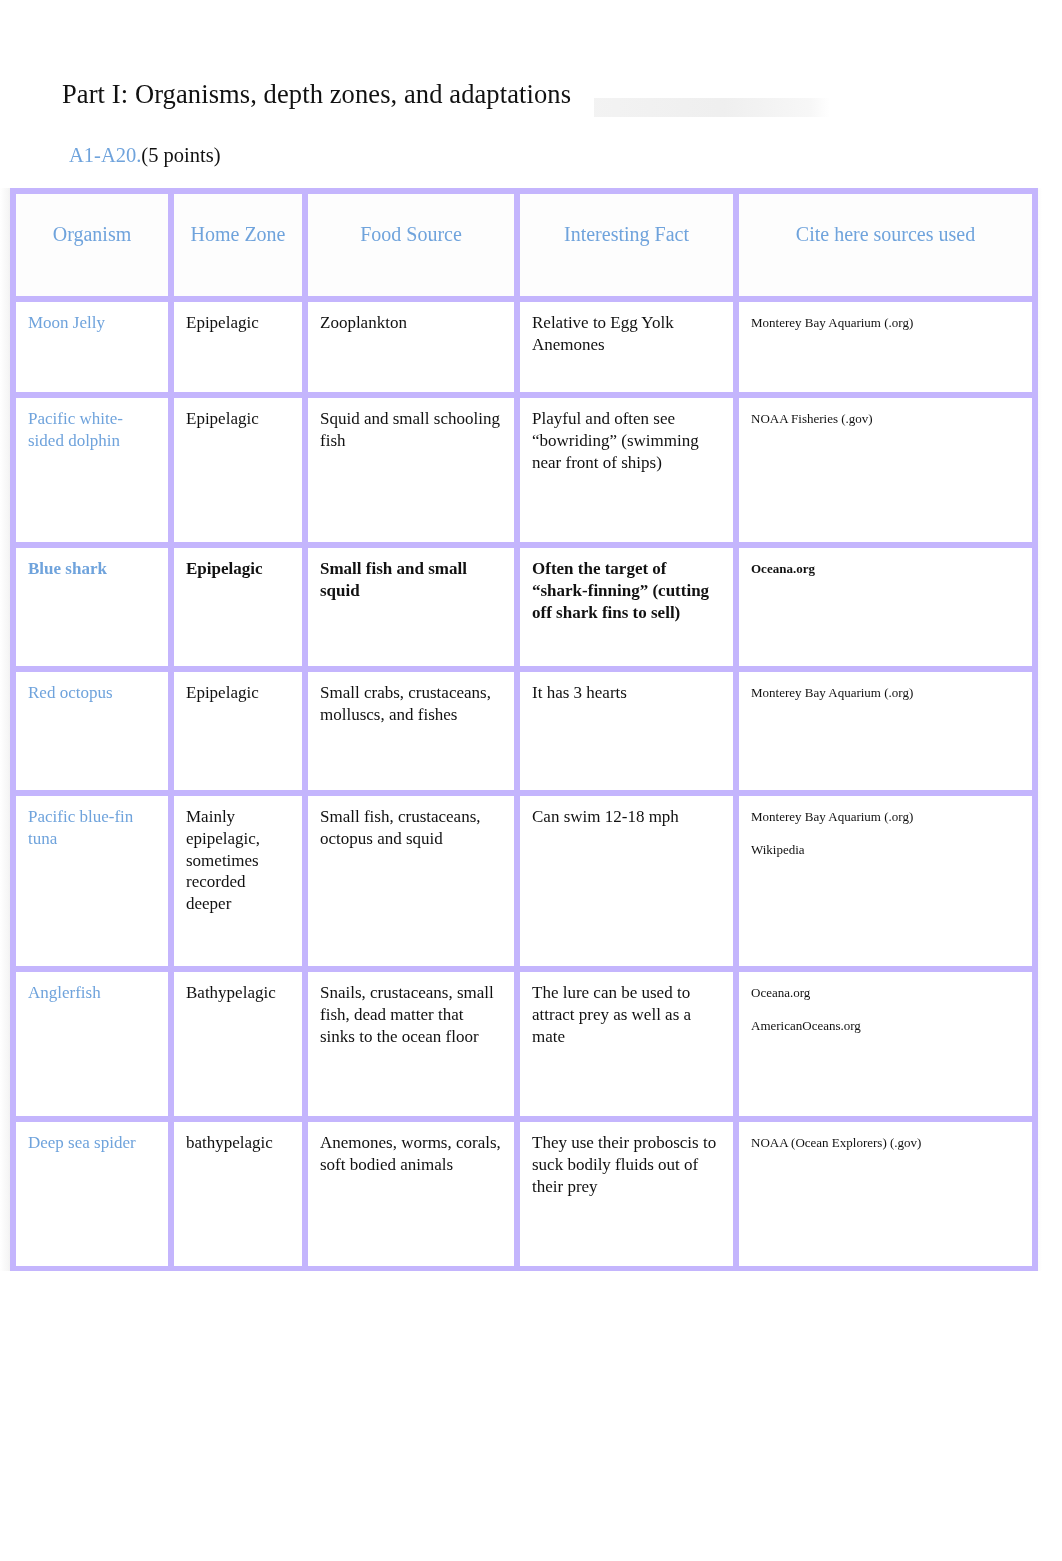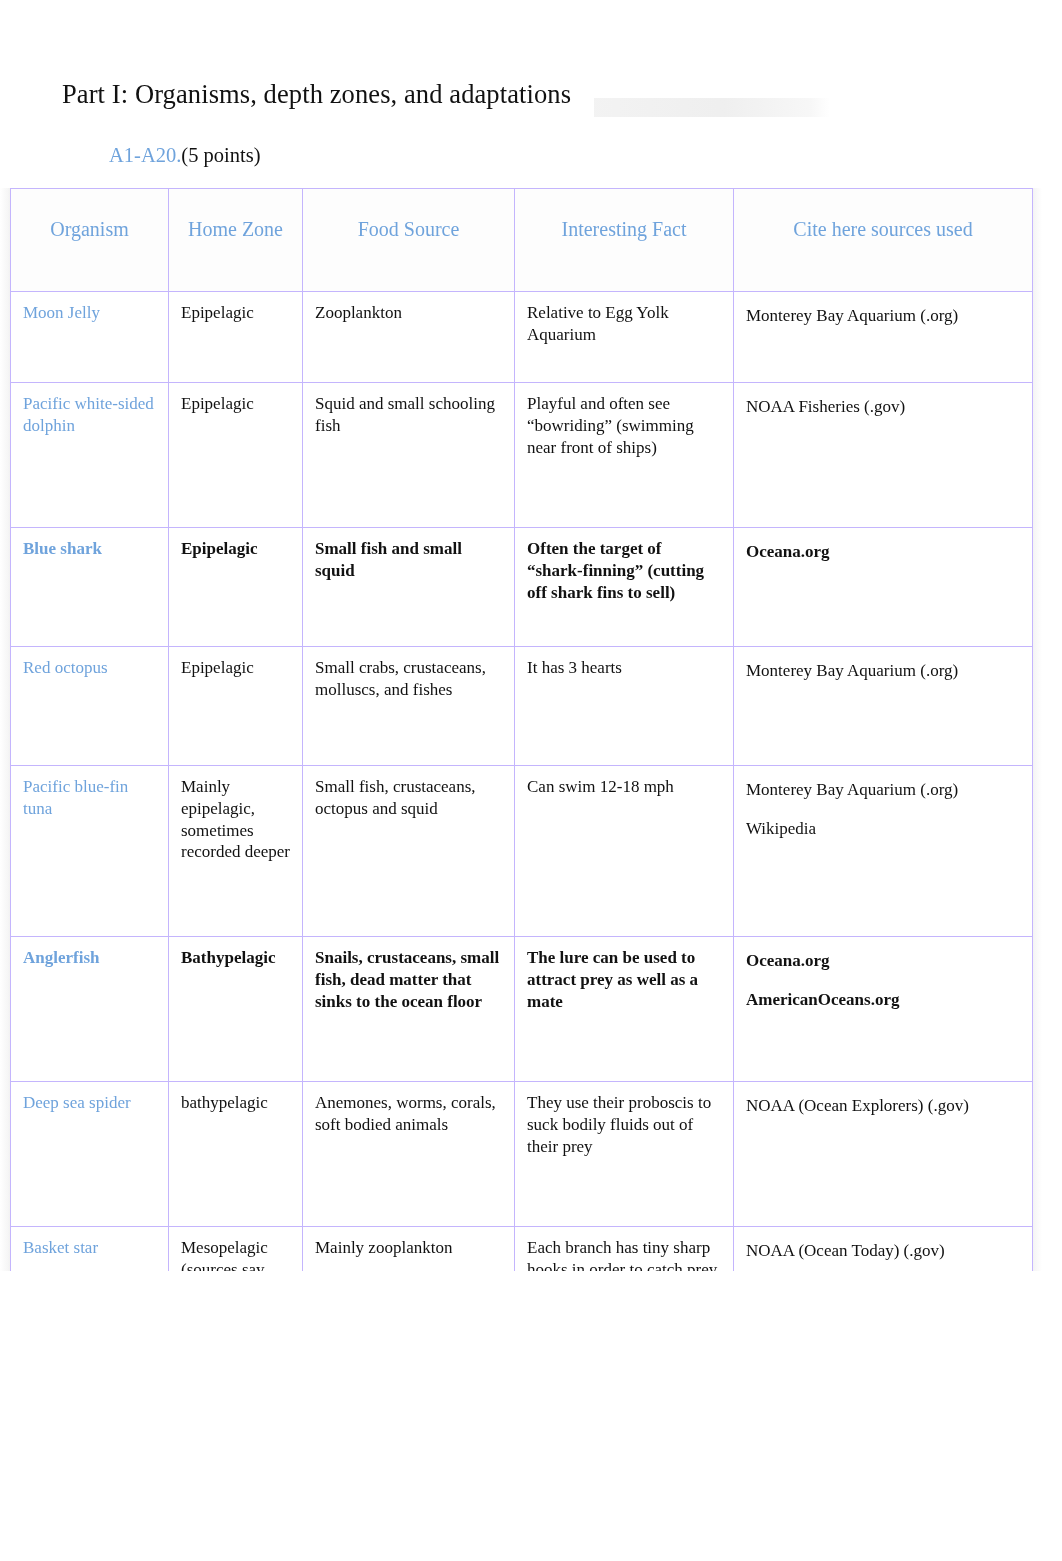--- a/index.html
+++ b/index.html
@@ -49,21 +49,21 @@
   }
 
   .subheading {
     position: absolute;
     left: 69px;
     top: 143px;
     font-size: 20.5px;
     line-height: 1.2;
     white-space: nowrap;
   }
-  .subheading .ref { color: #6FA3DC; margin-left: 40px; }
+  .subheading .ref { color: #6FA3DC; }
   .subheading .pts { color: #111111; }
 
   
   .table-wrap {
     position: absolute;
     left: 10px;
     top: 188px;
     width: 1022px;
   }
 
@@ -75,21 +75,21 @@
   }
 
   table.grid col.c-organism { width: 158px; }
   table.grid col.c-zone     { width: 134px; }
   table.grid col.c-food     { width: 212px; }
   table.grid col.c-fact     { width: 219px; }
   table.grid col.c-cite     { width: 299px; }
 
   table.grid th,
   table.grid td {
-    border: 1px solid #c4b5fd;
+    border: 6px solid #c4b5fd;
     vertical-align: top;
     background: #ffffff;
     padding: 10px 12px 12px 12px;
   }
 
   
   table.grid thead th {
     height: 62px;
     padding-top: 28px;
     text-align: center;
@@ -103,39 +103,39 @@
   
   table.grid tbody td {
     font-size: 17px;
     line-height: 1.28;
     color: #111111;
   }
   table.grid tbody td.organism {
     color: #6FA3DC;
   }
   table.grid tbody td.cite {
-    font-size: 17px;
+    font-size: 13px;
     line-height: 1.45;
     padding-top: 12px;
   }
   table.grid tbody td.cite .src {
     display: block;
   }
   table.grid tbody td.cite .src + .src {
     margin-top: 14px;
   }
 
   
   tr.r0 td { height: 66px; }
   tr.r1 td { height: 120px; }
   tr.r2 td { height: 94px; }
   tr.r3 td { height: 94px; font-weight: bold; }
   tr.r4 td { height: 94px; }
   tr.r5 td { height: 146px; }
-  tr.r6 td { height: 120px; font-weight: bold; }
+  tr.r6 td { height: 120px; }
   tr.r7 td { height: 120px; }
   tr.r8 td { height: 84px; }
 
   
   .cut-mask {
     position: absolute;
     left: 0;
     top: 1271px;
     width: 1062px;
     height: 290px;
@@ -185,21 +185,21 @@
           <th>Interesting Fact</th>
           <th>Cite here sources used</th>
         </tr>
       </thead>
       <tbody>
 
         <tr class="r0">
           <td class="organism">Moon Jelly</td>
           <td>Epipelagic</td>
           <td>Zooplankton</td>
-          <td>Relative to Egg Yolk Aquarium</td>
+          <td>Relative to Egg Yolk Anemones</td>
           <td class="cite">
             <span class="src">Monterey Bay Aquarium (.org)</span>
           </td>
         </tr>
 
         <tr class="r1">
           <td class="organism">Pacific white-sided dolphin</td>
           <td>Epipelagic</td>
           <td>Squid and small schooling fish</td>
           <td>Playful and often see “bowriding” (swimming near front of ships)</td>

